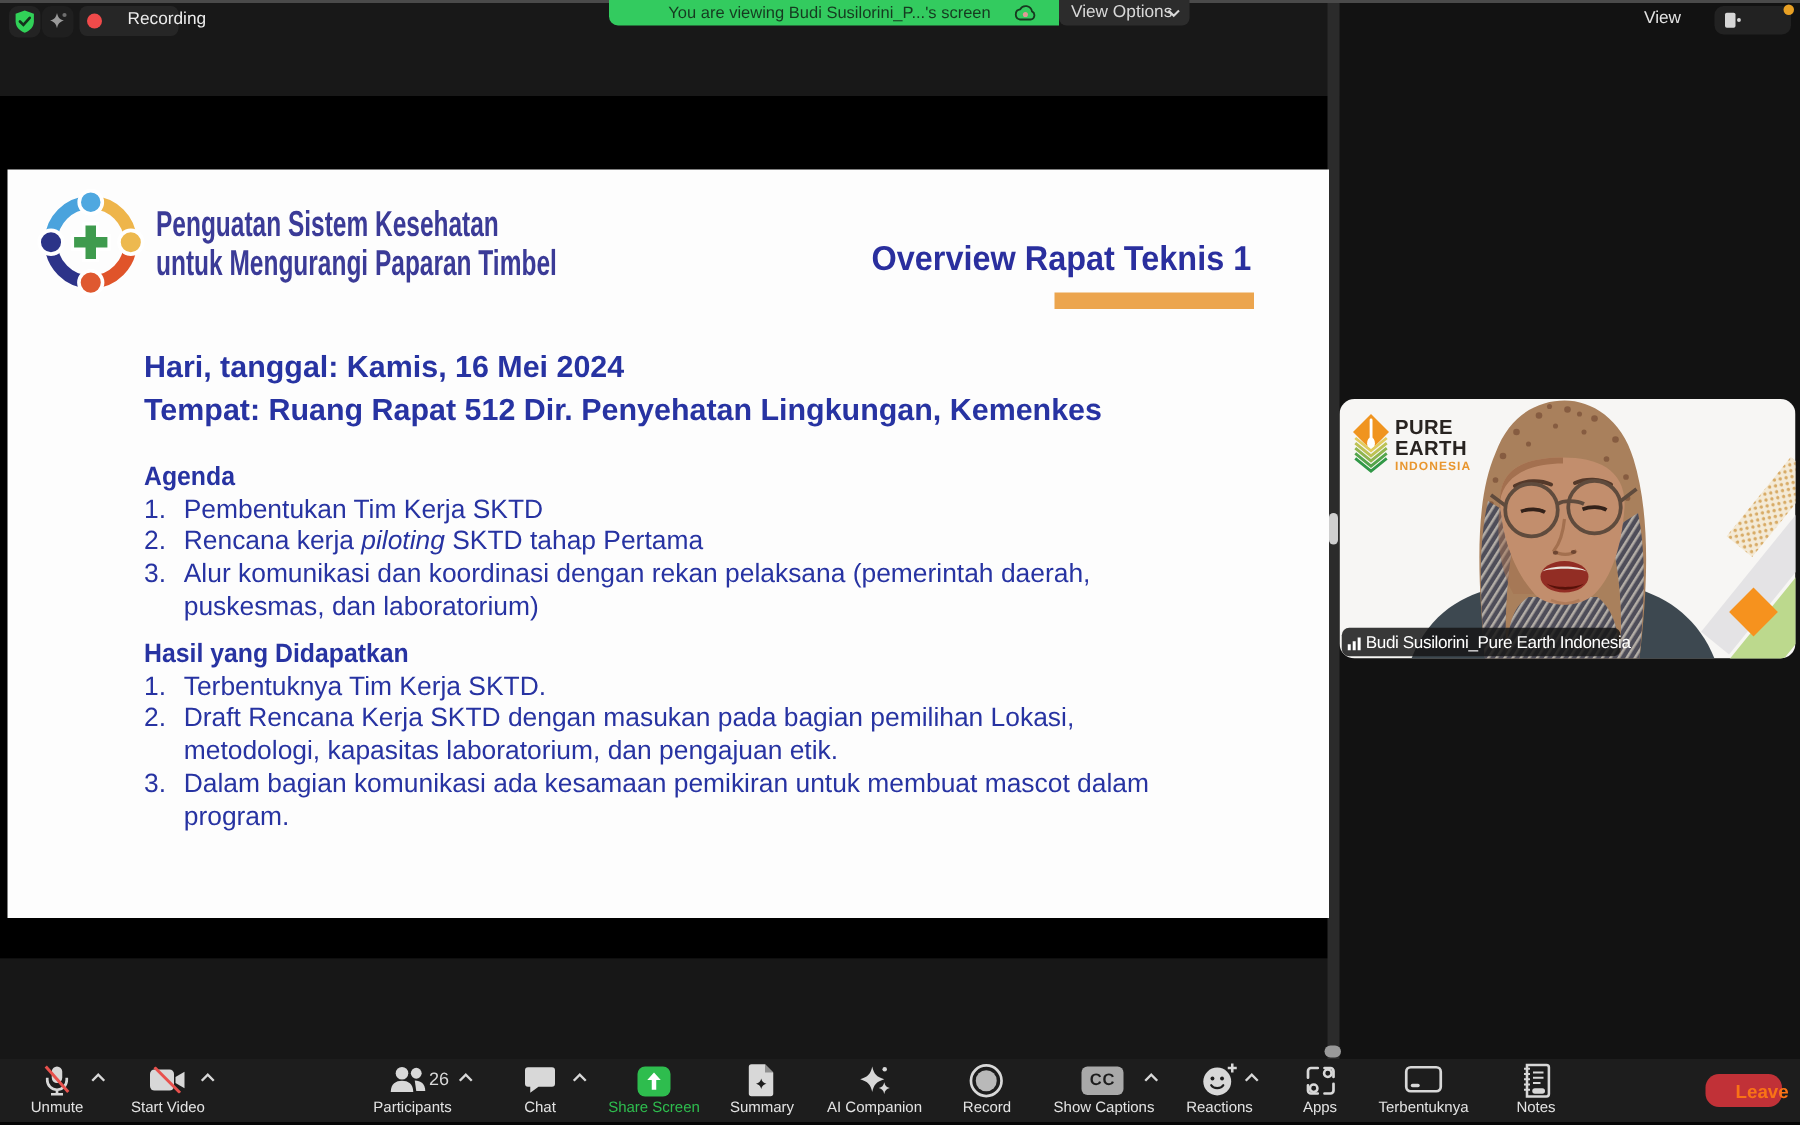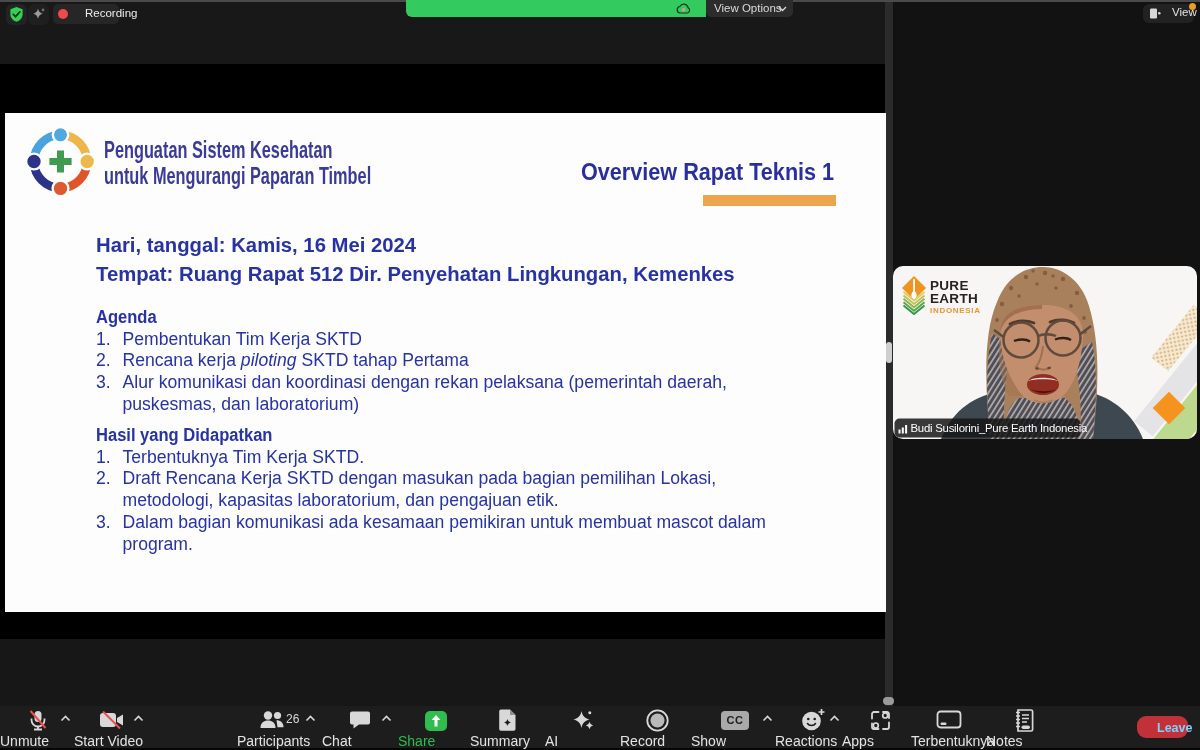--- a/index.html
+++ b/index.html
@@ -30,37 +30,38 @@
   <div class="abs" style="left:28px;top:4px;width:21px;height:21px;background:#1f1f1f;border-radius:6px;"></div>
   <svg class="abs" style="left:30px;top:6px" width="17" height="17" viewBox="0 0 17 17">
     <path d="M8 2.6 C8.7 5.5 9.6 6.7 12.6 7.7 C9.6 8.7 8.7 9.9 8 12.8 C7.3 9.9 6.4 8.7 3.4 7.7 C6.4 6.7 7.3 5.5 8 2.6 Z" fill="#9a9a9a"></path>
     <circle cx="13" cy="4" r="1.4" fill="#6e6e6e"></circle>
   </svg>
   <div class="abs" style="left:53px;top:4px;width:66px;height:20px;background:#262626;border-radius:5px;"></div>
   <div class="abs" style="left:58px;top:9px;width:10px;height:10px;background:#f04a4a;border-radius:50%;"></div>
   <div class="abs" style="left:72px;top:7px;color:#ececec;font-size:11.5px;font-weight:normal;padding-left:13px;">Recording</div>
 
   <div class="abs" style="left:406px;top:0;width:300px;height:17px;background:#33cb5f;border-radius:0 0 0 6px;"></div>
+  <div class="abs" style="left:406px;top:2.5px;width:294px;height:13px;color:#163a20;font-size:11px;text-align:center;">You are viewing Budi Susilorini_P...'s screen</div>
   <svg class="abs" style="left:676px;top:3px" width="15" height="11" viewBox="0 0 15 11">
     <path d="M4 10 A3.4 3.4 0 0 1 4 3.3 A4.3 4.3 0 0 1 12 4.6 A2.9 2.9 0 0 1 11.4 10 Z" fill="none" stroke="#17391f" stroke-width="1.2"></path>
     <circle cx="7.6" cy="6.7" r="1.7" fill="#e09a96"></circle>
   </svg>
 
   <div class="abs" style="left:706px;top:0;width:87px;height:17px;background:#2c2c2c;border-radius:0 0 5px 5px;"></div>
   <div class="abs" style="left:714px;top:2px;color:#d9d9d9;font-size:11.5px;">View Options</div>
   <svg class="abs" style="left:778px;top:6px" width="9" height="6" viewBox="0 0 9 6">
       <path d="M1 1 L4.5 4.5 L8 1" stroke="#d9d9d9" stroke-width="1.4" fill="none"></path>
     </svg>
 
   <div class="abs" style="left:1143px;top:4px;width:51px;height:19px;background:#222222;border-radius:6px;"></div>
   <svg class="abs" style="left:1149px;top:8px" width="12" height="11" viewBox="0 0 12 11">
     <rect x="1" y="0.5" width="7" height="10" rx="1.2" fill="#d6d6d6"></rect>
     <rect x="9" y="4" width="2.6" height="2.6" rx="1.3" fill="#d6d6d6"></rect>
   </svg>
-  <div class="abs" style="left:1172px;top:6px;color:#e3e3e3;font-size:11.5px;">View</div>
+  <div class="abs" style="left:1096px;top:6px;color:#e3e3e3;font-size:11.5px;">View</div>
   <div class="abs" style="left:1189px;top:3px;width:7px;height:7px;background:#e8a024;border-radius:50%;"></div>
 
   <div class="abs" style="left:5px;top:113px;width:881px;height:499px;background:#fdfdfd;">
 
     <svg class="abs" style="left:13px;top:5px" width="85" height="85" viewBox="0 0 85 85">
       <g transform="translate(42.5,43.5)">
         <g fill="none" stroke-width="8.6">
           <path d="M -26.5 -1.5 A 26.6 26.6 0 0 1 -1.5 -26.5" stroke="#4aa3dd"></path>
           <path d="M 1.5 -26.5 A 26.6 26.6 0 0 1 26.5 -1.5" stroke="#eeb54b"></path>
           <path d="M 26.5 1.5 A 26.6 26.6 0 0 1 1.5 26.5" stroke="#e0542a"></path>
@@ -339,15 +340,15 @@
   </svg>
 
   <svg class="abs" style="left:1013px;top:708px" width="23" height="25" viewBox="0 0 23 25">
     <path d="M5 2 h13 a1.6 1.6 0 0 1 1.6 1.6 v17.8 a1.6 1.6 0 0 1 -1.6 1.6 H5 Z" fill="none" stroke="#d8d8d8" stroke-width="1.7"></path>
     <path d="M3 4.5 h4 M3 8 h4 M3 11.5 h4 M3 15 h4 M3 18.5 h4" stroke="#d8d8d8" stroke-width="1.4"></path>
     <path d="M9 7 h7 M9 10.5 h7 M9 14 h5" stroke="#d8d8d8" stroke-width="1.4"></path>
     <rect x="8.5" y="17.5" width="8.5" height="3.6" rx="1.8" fill="#d8d8d8"></rect>
   </svg>
 
   <div class="abs" style="left:1137px;top:716px;width:51px;height:22px;background:#c13137;border-radius:9px;"></div>
-  <div class="abs" style="left:1137px;top:721px;width:51px;text-align:center;color:#7dd3fc;font-size:12.5px;font-weight:bold;padding-left:20px;">Leave</div>
-  <style>.lbl{color:#e3e3e3;font-size:14px;text-align:left;}</style>
+  <div class="abs" style="left:1137px;top:721px;width:51px;text-align:center;color:#f97316;font-size:12.5px;font-weight:bold;padding-left:20px;">Leave</div>
+  <style>.lbl{color:#e3e3e3;font-size:10px;text-align:center;}</style>
 </div>
 
 </body></html>

